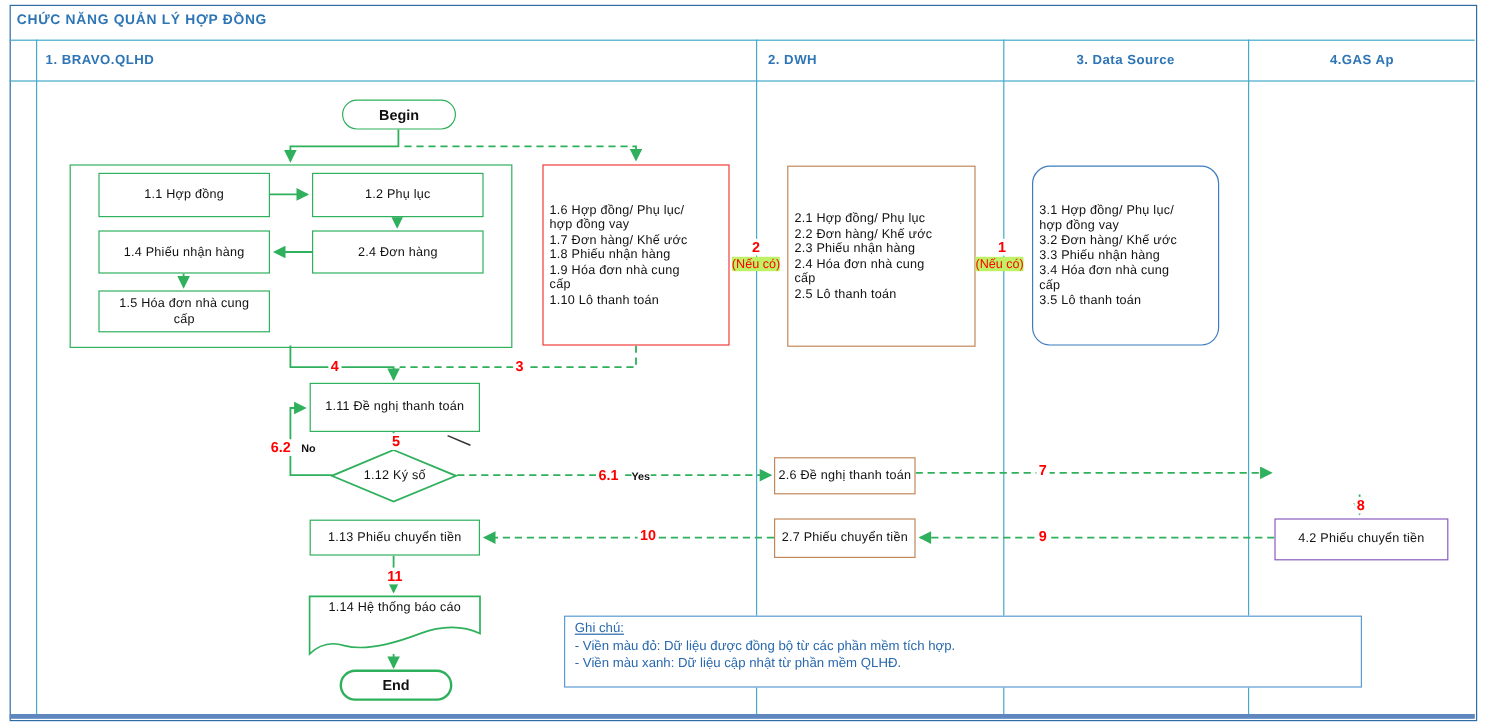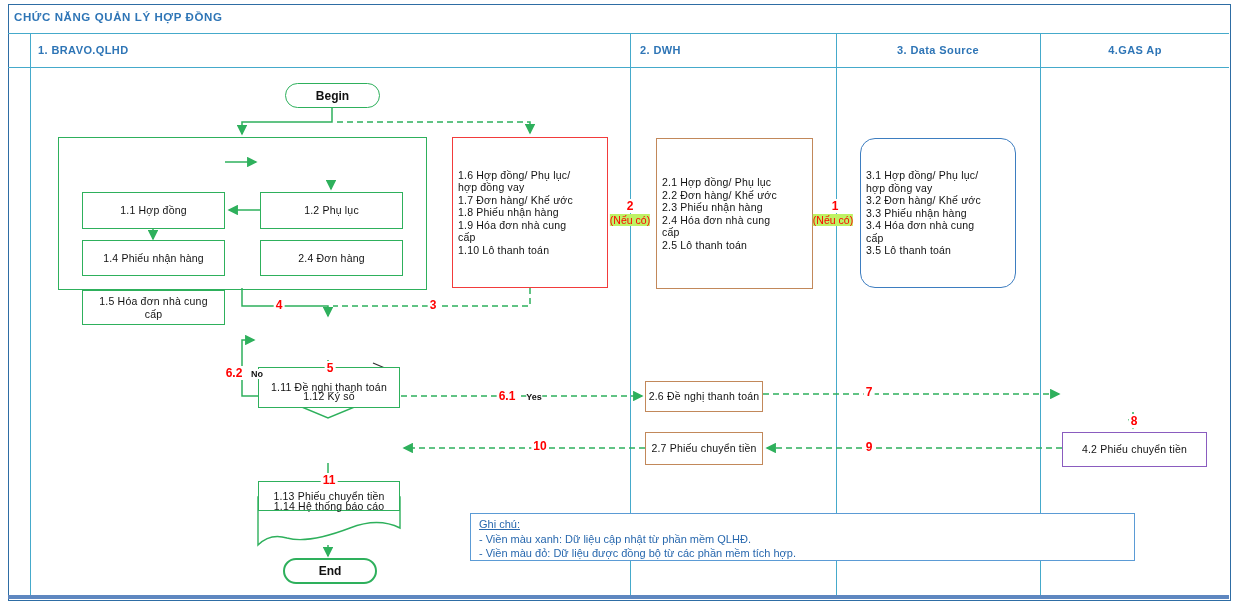--- a/index.html
+++ b/index.html
@@ -10,21 +10,21 @@
   .frame{border:1px solid #2e6da4;}
   .vline{width:0;border-left:1px solid #45aacb;}
   .hline{height:0;border-top:1px solid #45aacb;}
   .botband{background:#5e87c0;}
   .title{color:#2e75b6;font-weight:bold;font-size:11.5px;letter-spacing:.6px;}
   .lanehead{color:#2e75b6;font-weight:bold;font-size:11px;letter-spacing:.4px;}
   .center{display:flex;align-items:center;justify-content:center;text-align:center;}
   
   .box{background:#fff;color:#111;font-size:10.5px;line-height:12.5px;letter-spacing:.2px;
        display:flex;align-items:center;justify-content:center;text-align:center;box-sizing:border-box;}
-  .green{border:1.4px solid #2eb05c;margin-top:48px;}
+  .green{border:1.4px solid #2eb05c;}
   .red{border:1.6px solid #f23b3b;}
   .tan{border:1.5px solid #c2885a;}
   .blue{border:1.5px solid #3d7dc0;}
   .purple{border:1.6px solid #8a5cbf;}
   .bigbox{justify-content:flex-start;text-align:left;padding:6px 4px 6px 5px;white-space:pre-line;}
   .container-box{background:transparent;border:1.4px solid #2eb05c;}
   .oval{background:#fff;border-radius:14px;font-weight:bold;font-size:12px;color:#111;
         display:flex;align-items:center;justify-content:center;box-sizing:border-box;}
   .dtext{font-size:10.5px;color:#111;letter-spacing:.2px;background:transparent;}
   
@@ -139,19 +139,19 @@
   <div class="abs lbl z3" style="left:507px;top:396px;">6.1</div>
   <div class="abs yn z3" style="left:534px;top:397px;">Yes</div>
   <div class="abs lbl z3" style="left:234px;top:373px;">6.2</div>
   <div class="abs yn z3" style="left:257px;top:374px;">No</div>
   <div class="abs lbl z3" style="left:869px;top:392px;">7</div>
   <div class="abs lbl z3" style="left:1134px;top:421px;">8</div>
   <div class="abs lbl z3" style="left:869px;top:447px;">9</div>
   <div class="abs lbl z3" style="left:540px;top:446px;">10</div>
   <div class="abs lbl z3" style="left:329px;top:480px;">11</div>
 
-  <div class="abs note z4" style="left:470px;top:513px;width:665px;height:48px;">
+  <div class="abs note z4" style="left:470px;top:513px;width:665px;height:60px;">
     <u>Ghi chú:</u>
+    <div>- Viền màu đỏ: Dữ liệu được đồng bộ từ các phần mềm tích hợp.</div>
     <div>- Viền màu xanh: Dữ liệu cập nhật từ phần mềm QLHĐ.</div>
-    <div>- Viền màu đỏ: Dữ liệu được đồng bộ từ các phần mềm tích hợp.</div>
   </div>
 
 </div>
 
 </body></html>

